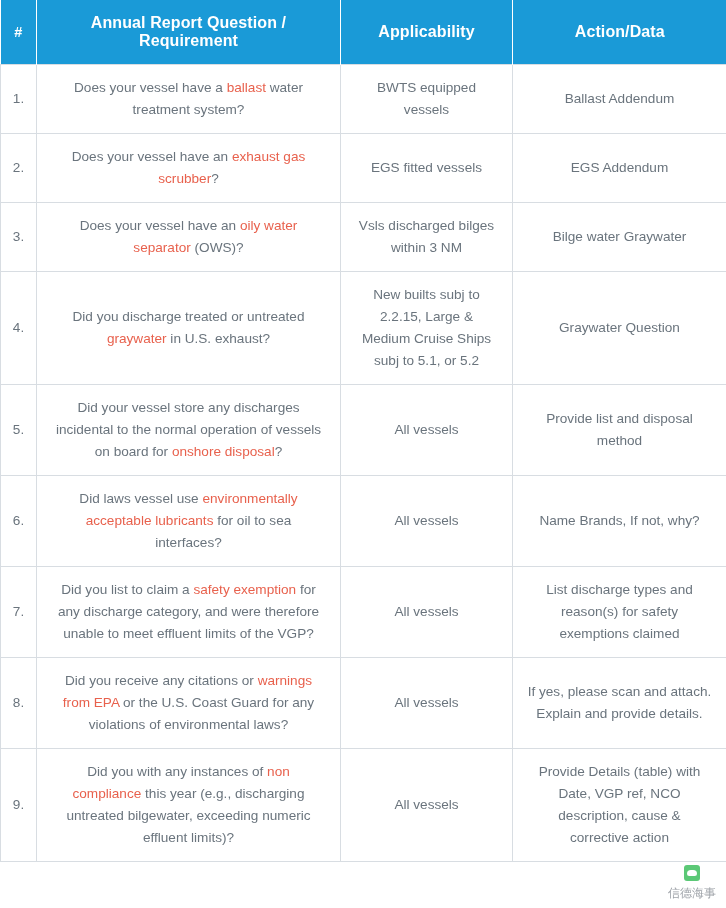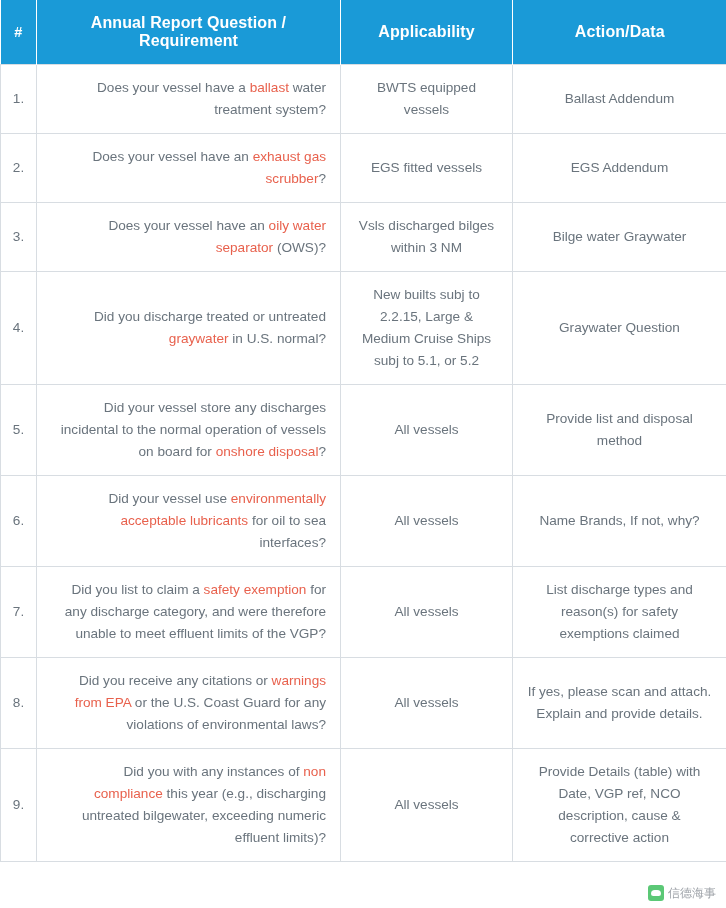--- a/index.html
+++ b/index.html
@@ -46,39 +46,40 @@
     background: #ffffff;
   }
   tbody td.num {
     text-align: center;
     padding: 10px 2px;
     color: #6a747d;
     font-size: 13.6px;
   }
   tbody td.question {
     padding: 12px 14px 12px 14px;
-    text-align: right;
+    text-align: center;
   }
   tbody td.applicability,
   tbody td.action {
     padding: 12px 14px;
     text-align: center;
   }
   .hl {
     color: #e8614d;
   }
   .watermark {
     position: absolute;
     right: 10px;
     bottom: 6px;
     display: flex;
-    align-items: flex-start;
+    align-items: center;
     gap: 4px;
     opacity: 0.85;
     pointer-events: none;
+    flex-direction: column;
   }
   .watermark .wm-logo {
     width: 16px;
     height: 16px;
     border-radius: 3px;
     background: #3fbf5f;
     position: relative;
     flex: none;
   }
   .watermark .wm-logo:before {
@@ -129,33 +130,33 @@
           <td class="action">EGS Addendum</td>
         </tr>
         <tr>
           <td class="num">3.</td>
           <td class="question"><span>Does your vessel have an </span><span class="hl">oily water separator</span><span> (OWS)?</span></td>
           <td class="applicability">Vsls discharged bilges within 3 NM</td>
           <td class="action">Bilge water Graywater</td>
         </tr>
         <tr>
           <td class="num">4.</td>
-          <td class="question"><span>Did you discharge treated or untreated </span><span class="hl">graywater</span><span> in U.S. normal?</span></td>
+          <td class="question"><span>Did you discharge treated or untreated </span><span class="hl">graywater</span><span> in U.S. exhaust?</span></td>
           <td class="applicability">New builts subj to 2.2.15, Large &amp; Medium Cruise Ships subj to 5.1, or 5.2</td>
           <td class="action">Graywater Question</td>
         </tr>
         <tr>
           <td class="num">5.</td>
           <td class="question"><span>Did your vessel store any discharges incidental to the normal operation of vessels on board for </span><span class="hl">onshore disposal</span><span>?</span></td>
           <td class="applicability">All vessels</td>
           <td class="action">Provide list and disposal method</td>
         </tr>
         <tr>
           <td class="num">6.</td>
-          <td class="question"><span>Did your vessel use </span><span class="hl">environmentally acceptable lubricants</span><span> for oil to sea interfaces?</span></td>
+          <td class="question"><span>Did laws vessel use </span><span class="hl">environmentally acceptable lubricants</span><span> for oil to sea interfaces?</span></td>
           <td class="applicability">All vessels</td>
           <td class="action">Name Brands, If not, why?</td>
         </tr>
         <tr>
           <td class="num">7.</td>
           <td class="question"><span>Did you list to claim a </span><span class="hl">safety exemption</span><span> for any discharge category, and were therefore unable to meet effluent limits of the VGP?</span></td>
           <td class="applicability">All vessels</td>
           <td class="action">List discharge types and reason(s) for safety exemptions claimed</td>
         </tr>
         <tr>

